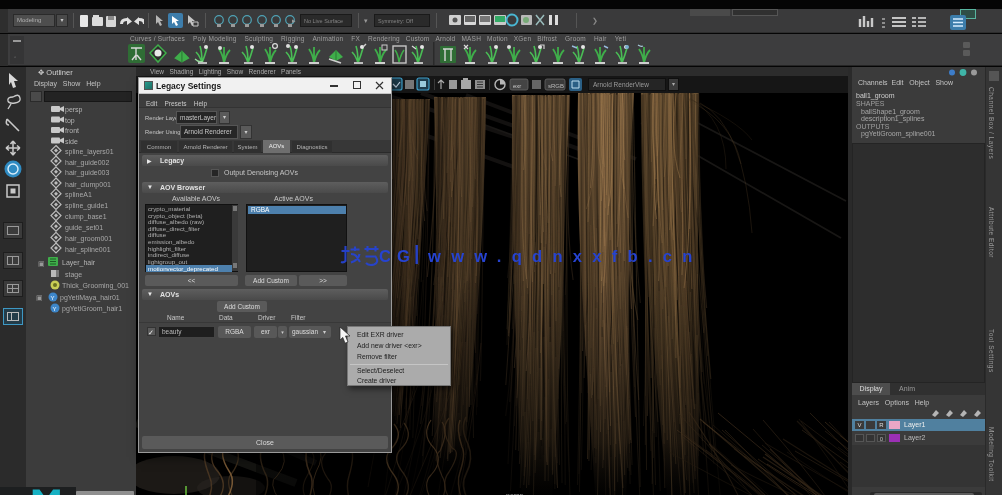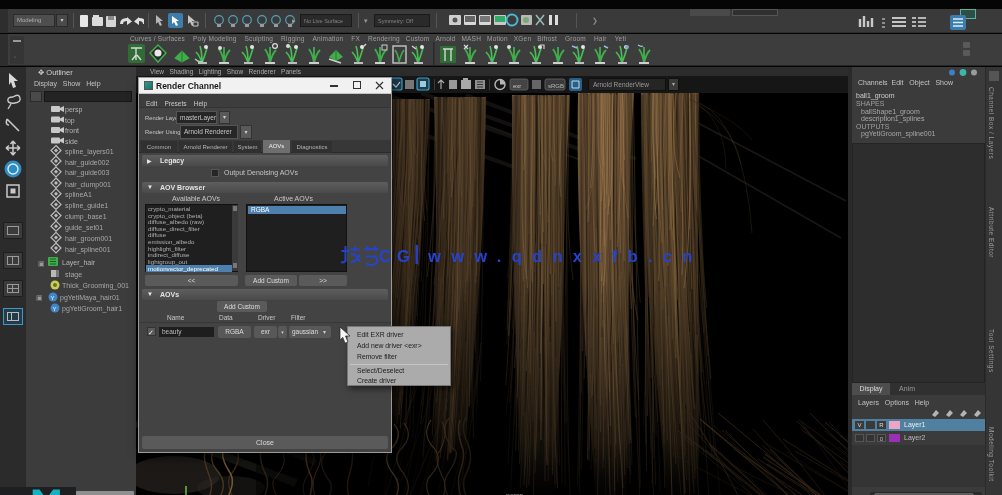--- a/index.html
+++ b/index.html
@@ -1305,21 +1305,21 @@
     <div class="abs" style="left:2px;top:140px;color:#9a9a9a;font-size:6.5px;writing-mode:vertical-rl;letter-spacing:0.5px;height:70px;">Attribute Editor</div>
     <div class="abs" style="left:2px;top:262px;color:#9a9a9a;font-size:6.5px;writing-mode:vertical-rl;letter-spacing:0.5px;height:70px;">Tool Settings</div>
     <div class="abs" style="left:2px;top:360px;color:#9a9a9a;font-size:6.5px;writing-mode:vertical-rl;letter-spacing:0.5px;height:70px;">Modeling Toolkit</div>
   </div>
 </div>
 
 <div class="abs" id="dialog" style="left:138px;top:68px;width:254px;height:376px;background:#434343;border:1px solid #9a9a9a;box-shadow:3px 4px 10px rgba(0,0,0,0.6);">
 
   <div class="abs" style="left:0;top:0;width:252px;height:16px;background:#f1f1f1;border-bottom:1px solid #c5c5c5;">
     <div class="abs" style="left:5px;top:3px;width:9px;height:9px;background:linear-gradient(135deg,#2a9d8f,#1d6e64);border:1px solid #555;"></div>
-    <div class="abs" style="left:17px;top:2px;color:#1a1a1a;font-size:8.5px;font-weight:bold;line-height:13px;">Render Channel</div>
+    <div class="abs" style="left:17px;top:2px;color:#1a1a1a;font-size:8.5px;font-weight:bold;line-height:13px;">Legacy Settings</div>
     <div class="abs" style="left:191px;top:7px;width:8px;height:1.5px;background:#333;"></div>
     <div class="abs" style="left:214px;top:3px;width:8px;height:8px;border:1.2px solid #333;"></div>
     <svg class="abs" style="left:236px;top:3px;" width="9" height="9" viewBox="0 0 9 9">
           <path d="M1 1 L8 8 M8 1 L1 8" stroke="#333" stroke-width="1.2"></path>
         </svg>
   </div>
 
   <div class="abs" style="left:0;top:16px;width:252px;height:14px;background:#3d3d3d;border-bottom:1px solid #333;"></div>
   <div class="abs" style="left:7px;top:21px;color:#c9c9c9;font-size:6.5px;line-height:9px;">Edit&nbsp;&nbsp;&nbsp;&nbsp;Presets&nbsp;&nbsp;&nbsp;&nbsp;Help</div>
 

